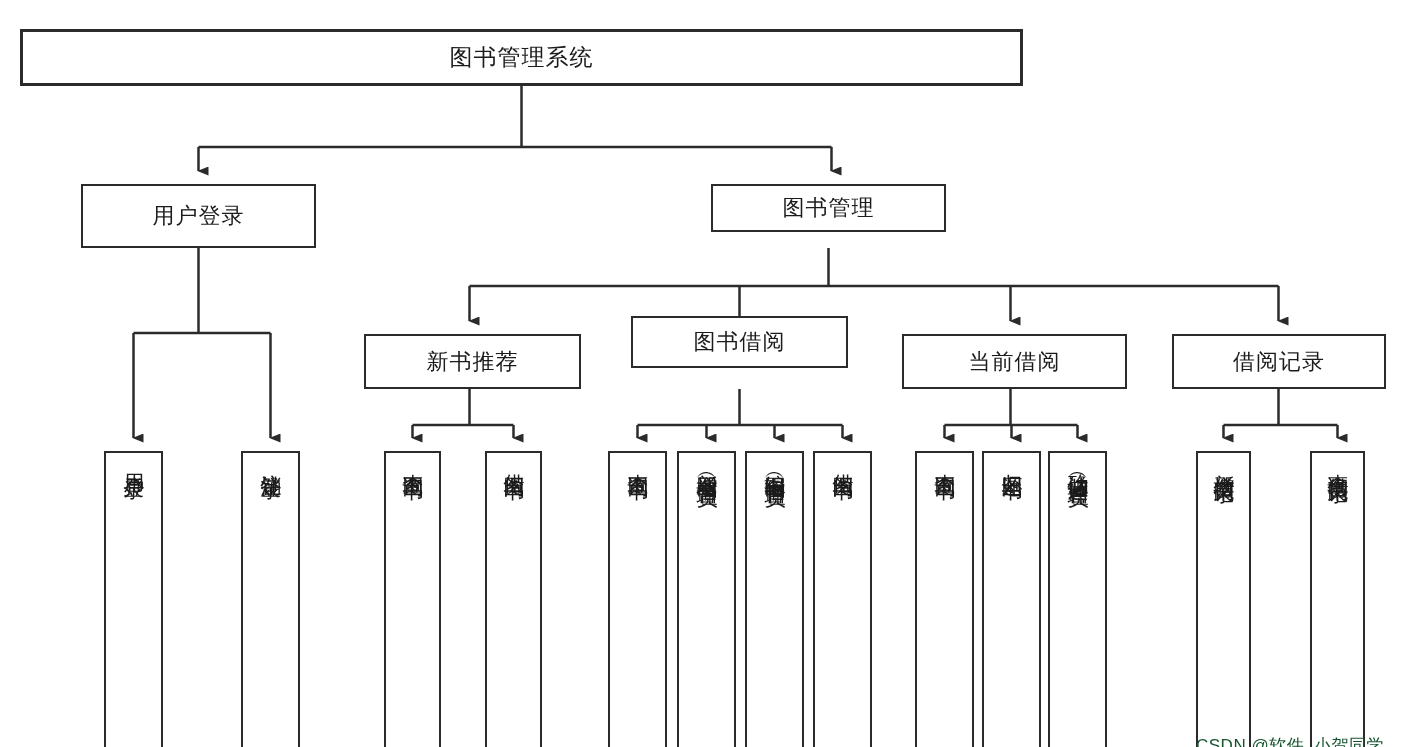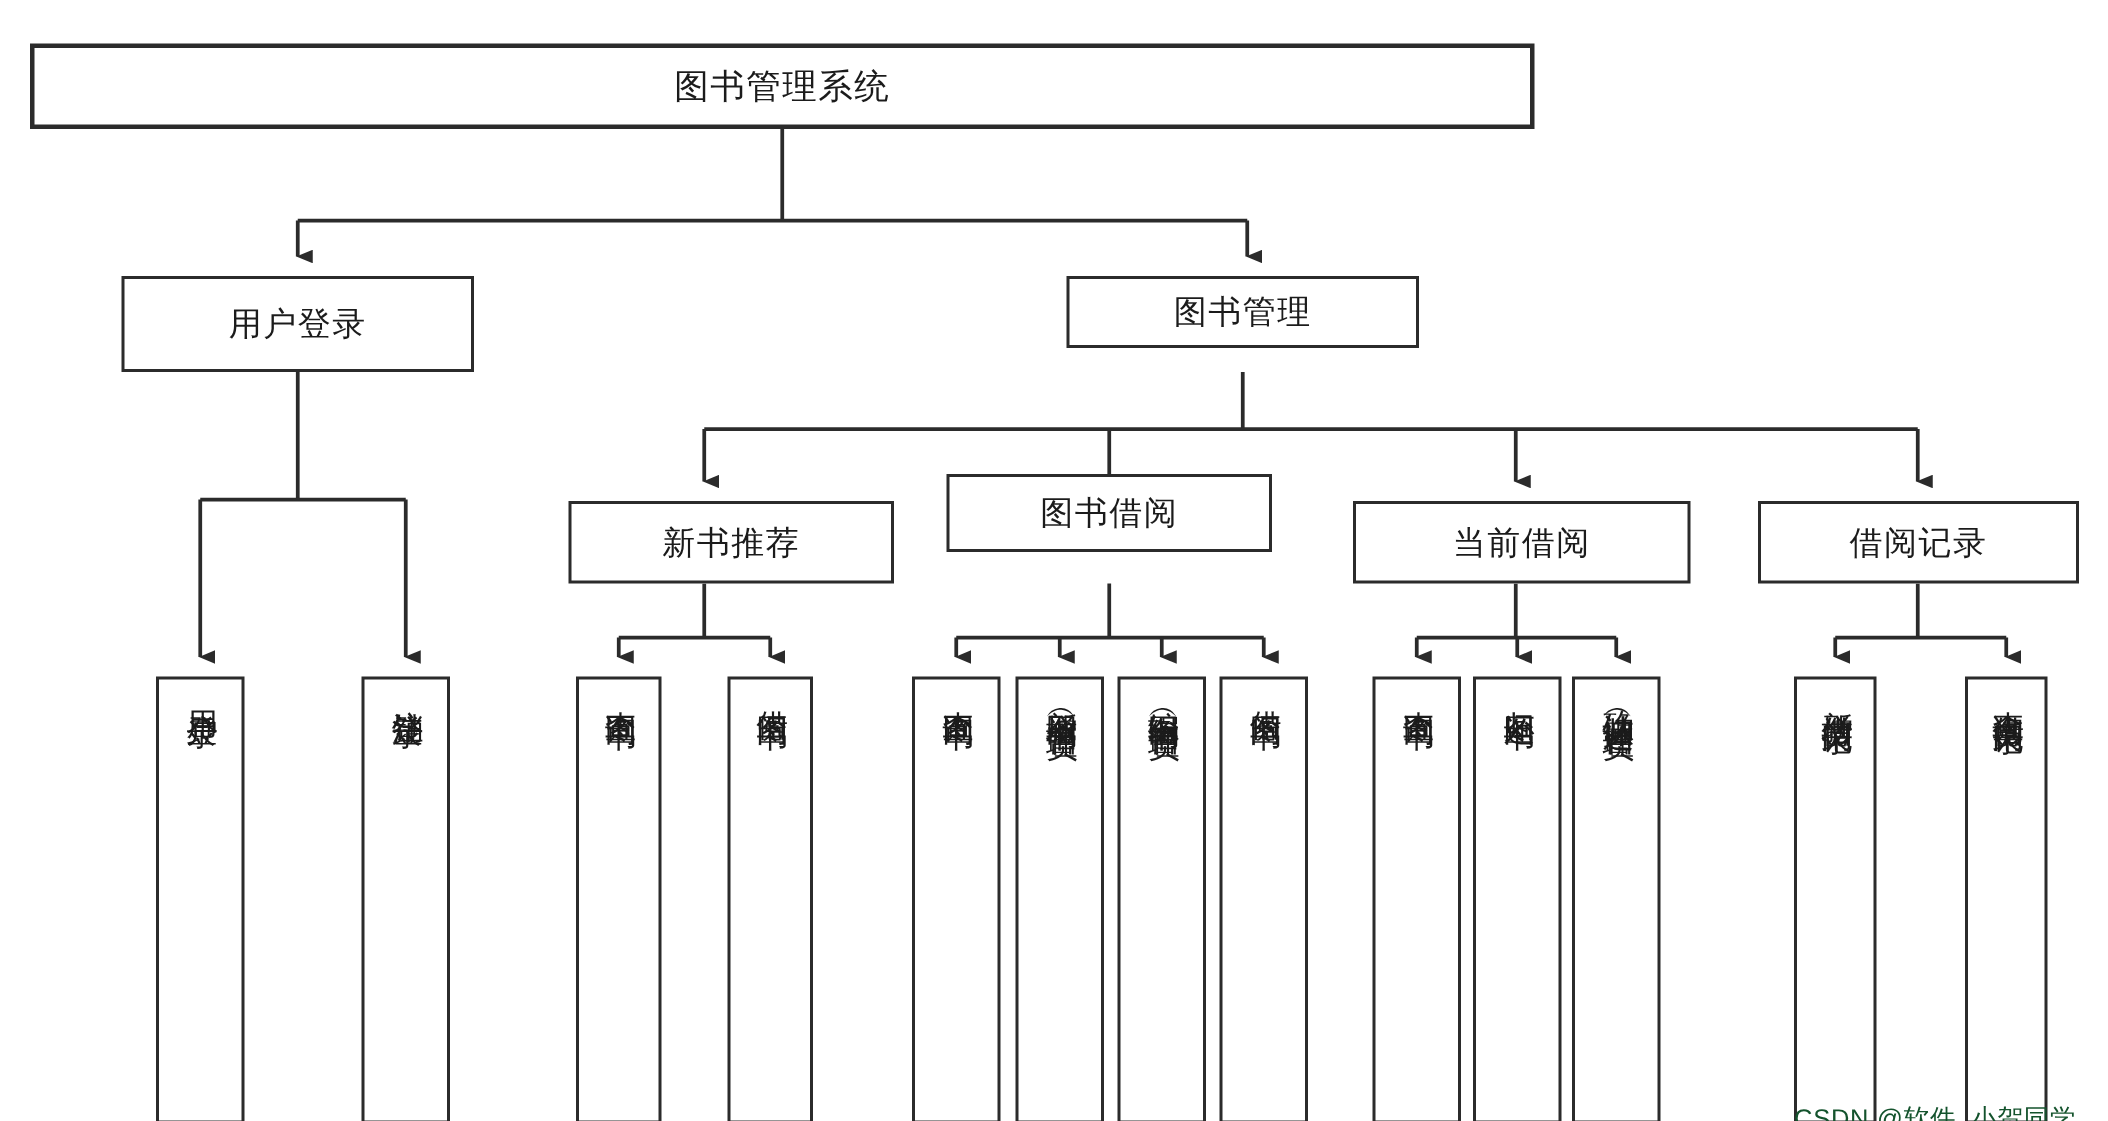--- a/index.html
+++ b/index.html
@@ -79,21 +79,21 @@
     <span class="hlabel">图书管理系统</span>
   </div>
 
   <div class="node lvl1" style="left:81px;top:168px;width:235px;height:64px;">
     <span class="hlabel">用户登录</span>
   </div>
   <div class="node lvl1" style="left:711px;top:168px;width:235px;height:48px;">
     <span class="hlabel">图书管理</span>
   </div>
 
-  <div class="node lvl2" style="left:379px;top:318px;width:217px;height:55px;">
+  <div class="node lvl2" style="left:364px;top:318px;width:217px;height:55px;">
     <span class="hlabel">新书推荐</span>
   </div>
   <div class="node lvl2" style="left:631px;top:300px;width:217px;height:52px;">
     <span class="hlabel">图书借阅</span>
   </div>
   <div class="node lvl2" style="left:902px;top:318px;width:225px;height:55px;">
     <span class="hlabel">当前借阅</span>
   </div>
   <div class="node lvl2" style="left:1172px;top:318px;width:214px;height:55px;">
     <span class="hlabel">借阅记录</span>

